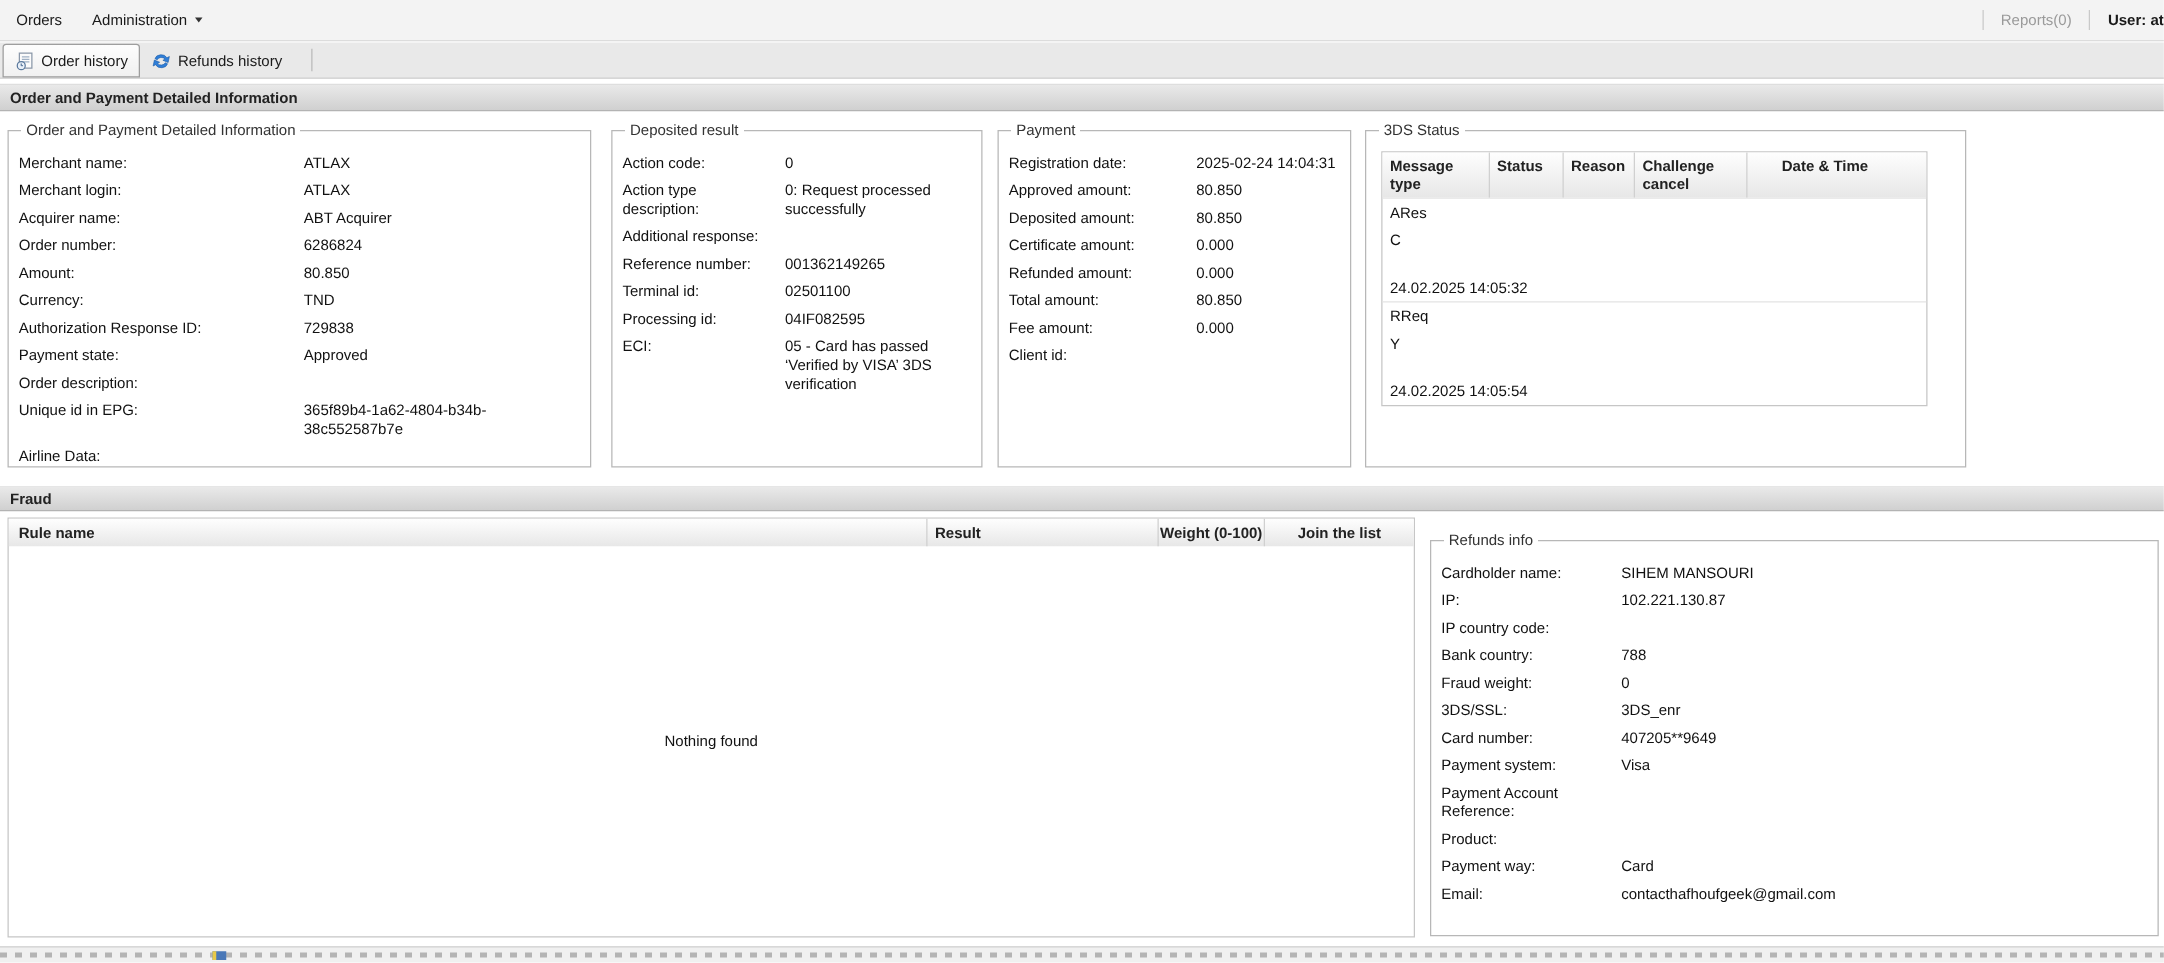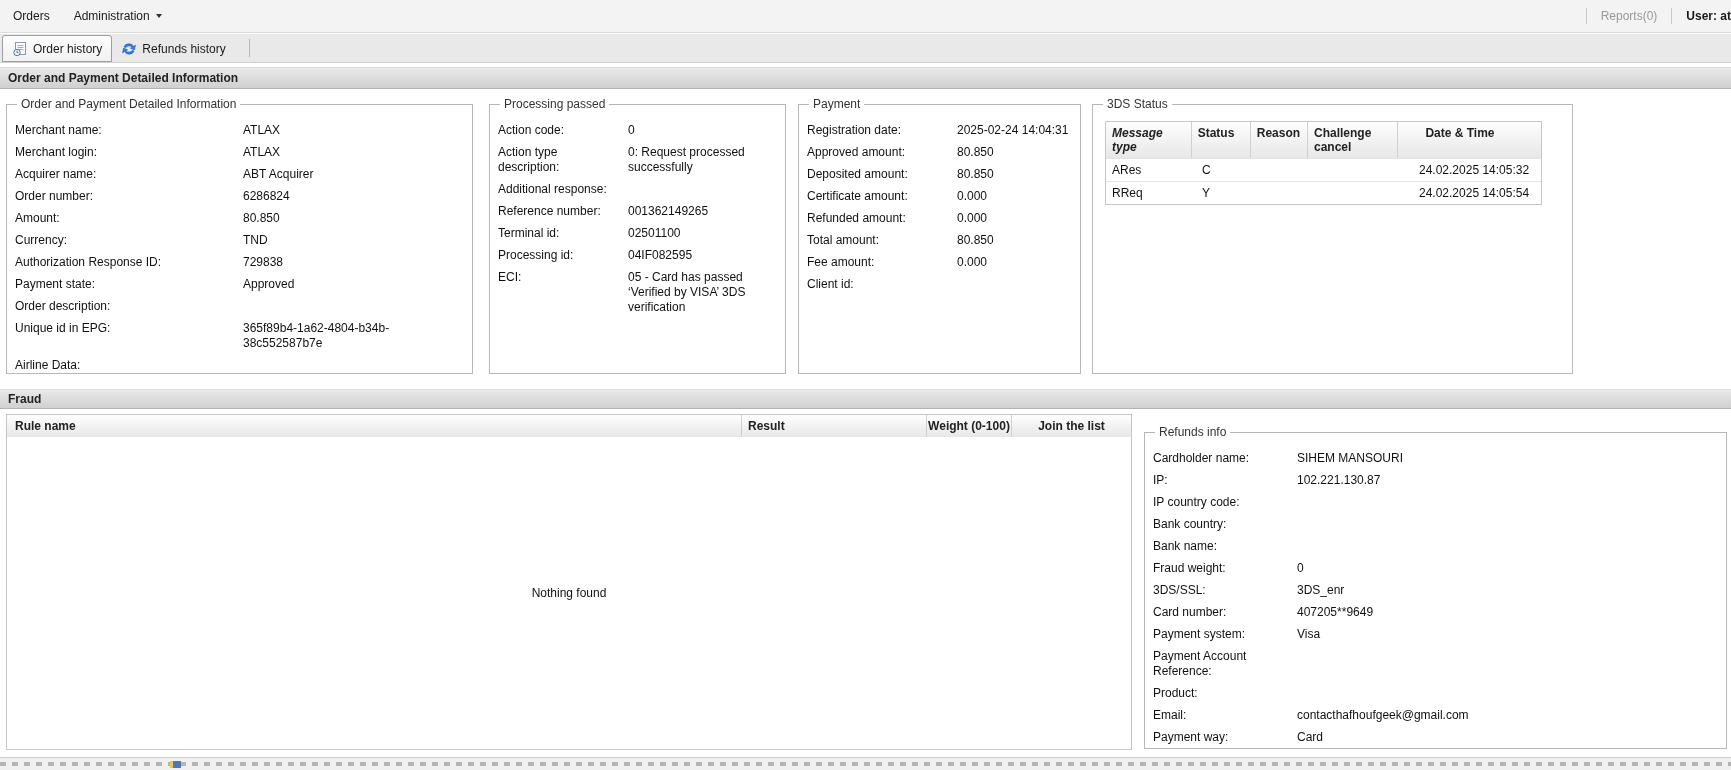--- a/index.html
+++ b/index.html
@@ -53,26 +53,26 @@
   #fs-proc  .flabel { width:130px; }
   #fs-proc  .fvalue { flex:none; width:132px; }
   #fs-pay   .flabel { width:150px; }
   #fs-cust  .flabel { width:144px; }
 
   
   .tds-table { margin:6px 0 0 4px; width:437px; border:1px solid #c6c6c6; }
   .grid-head { display:flex; background:linear-gradient(#fefefe,#e7e7e7); }
   .hcell { font-weight:bold; color:#222; padding:4px 0 4px 6px; border-right:1px solid #d0d0d0; }
   .hcell:last-of-type { border-right:none; }
-  .tds-head div:nth-of-type(1){ width:90px;font-style:italic; }
+  .tds-head div:nth-of-type(1){ width:90px; }
   .tds-head div:nth-of-type(2){ width:62px; }
   .tds-head div:nth-of-type(3){ width:60px; }
   .tds-head div:nth-of-type(4){ width:95px; }
   .tds-head div:nth-of-type(5){ width:128px;margin-left:21px; }
-  .tds-row { display:flex; border-top:1px solid #e4e4e4; }
+  .tds-row { display:flex; border-top:1px solid #e4e4e4;flex-direction:column; }
   .tds-row div { padding:4px 0 4px 6px; }
   .tds-row div:nth-of-type(1){ width:90px; }
   .tds-row div:nth-of-type(2){ width:62px; }
   .tds-row div:nth-of-type(3){ width:60px; }
   .tds-row div:nth-of-type(4){ width:95px; }
   .tds-row div:nth-of-type(5){ width:128px; }
 
   
   .fraud-grid { position:absolute; left:6px; top:414px; width:1126px; height:336px;
     border:1px solid #c6c6c6; display:flex; flex-direction:column; background:#fff; }
@@ -196,21 +196,21 @@
       </div>
 
       <div class="frow">
         <div class="flabel">Airline Data:</div>
         <div class="fvalue"></div>
       </div>
     </div>
 </fieldset>
 
 <fieldset id="fs-proc">
-  <legend>Processing passed</legend>
+  <legend>Deposited result</legend>
   <div class="fields">
 
       <div class="frow">
         <div class="flabel">Action code:</div>
         <div class="fvalue">0</div>
       </div>
 
       <div class="frow">
         <div class="flabel">Action type description:</div>
         <div class="fvalue">0: Request processed successfully</div>
@@ -359,26 +359,23 @@
         <div class="fvalue">102.221.130.87</div>
       </div>
 
       <div class="frow">
         <div class="flabel">IP country code:</div>
         <div class="fvalue"></div>
       </div>
 
       <div class="frow">
         <div class="flabel">Bank country:</div>
-      </div>
-
-      <div class="frow">
-        <div class="flabel">Bank name:</div>
-        <div class="fvalue"></div>
-      </div>
+        <div class="fvalue">788</div>
+      </div>
+
 
       <div class="frow">
         <div class="flabel">Fraud weight:</div>
         <div class="fvalue">0</div>
       </div>
 
       <div class="frow">
         <div class="flabel">3DS/SSL:</div>
         <div class="fvalue">3DS_enr</div>
       </div>
@@ -397,27 +394,27 @@
         <div class="flabel">Payment Account Reference:</div>
         <div class="fvalue"></div>
       </div>
 
       <div class="frow">
         <div class="flabel">Product:</div>
         <div class="fvalue"></div>
       </div>
 
       <div class="frow">
+        <div class="flabel">Payment way:</div>
+        <div class="fvalue">Card</div>
+      </div>
+
+      <div class="frow">
         <div class="flabel">Email:</div>
         <div class="fvalue">contacthafhoufgeek@gmail.com</div>
-      </div>
-
-      <div class="frow">
-        <div class="flabel">Payment way:</div>
-        <div class="fvalue">Card</div>
       </div>
     </div>
 </fieldset>
 
 <div class="splitter">
   <div class="splitter-dashes"></div>
   <div class="splitter-glyph"></div>
 </div>
 
 </body></html>

